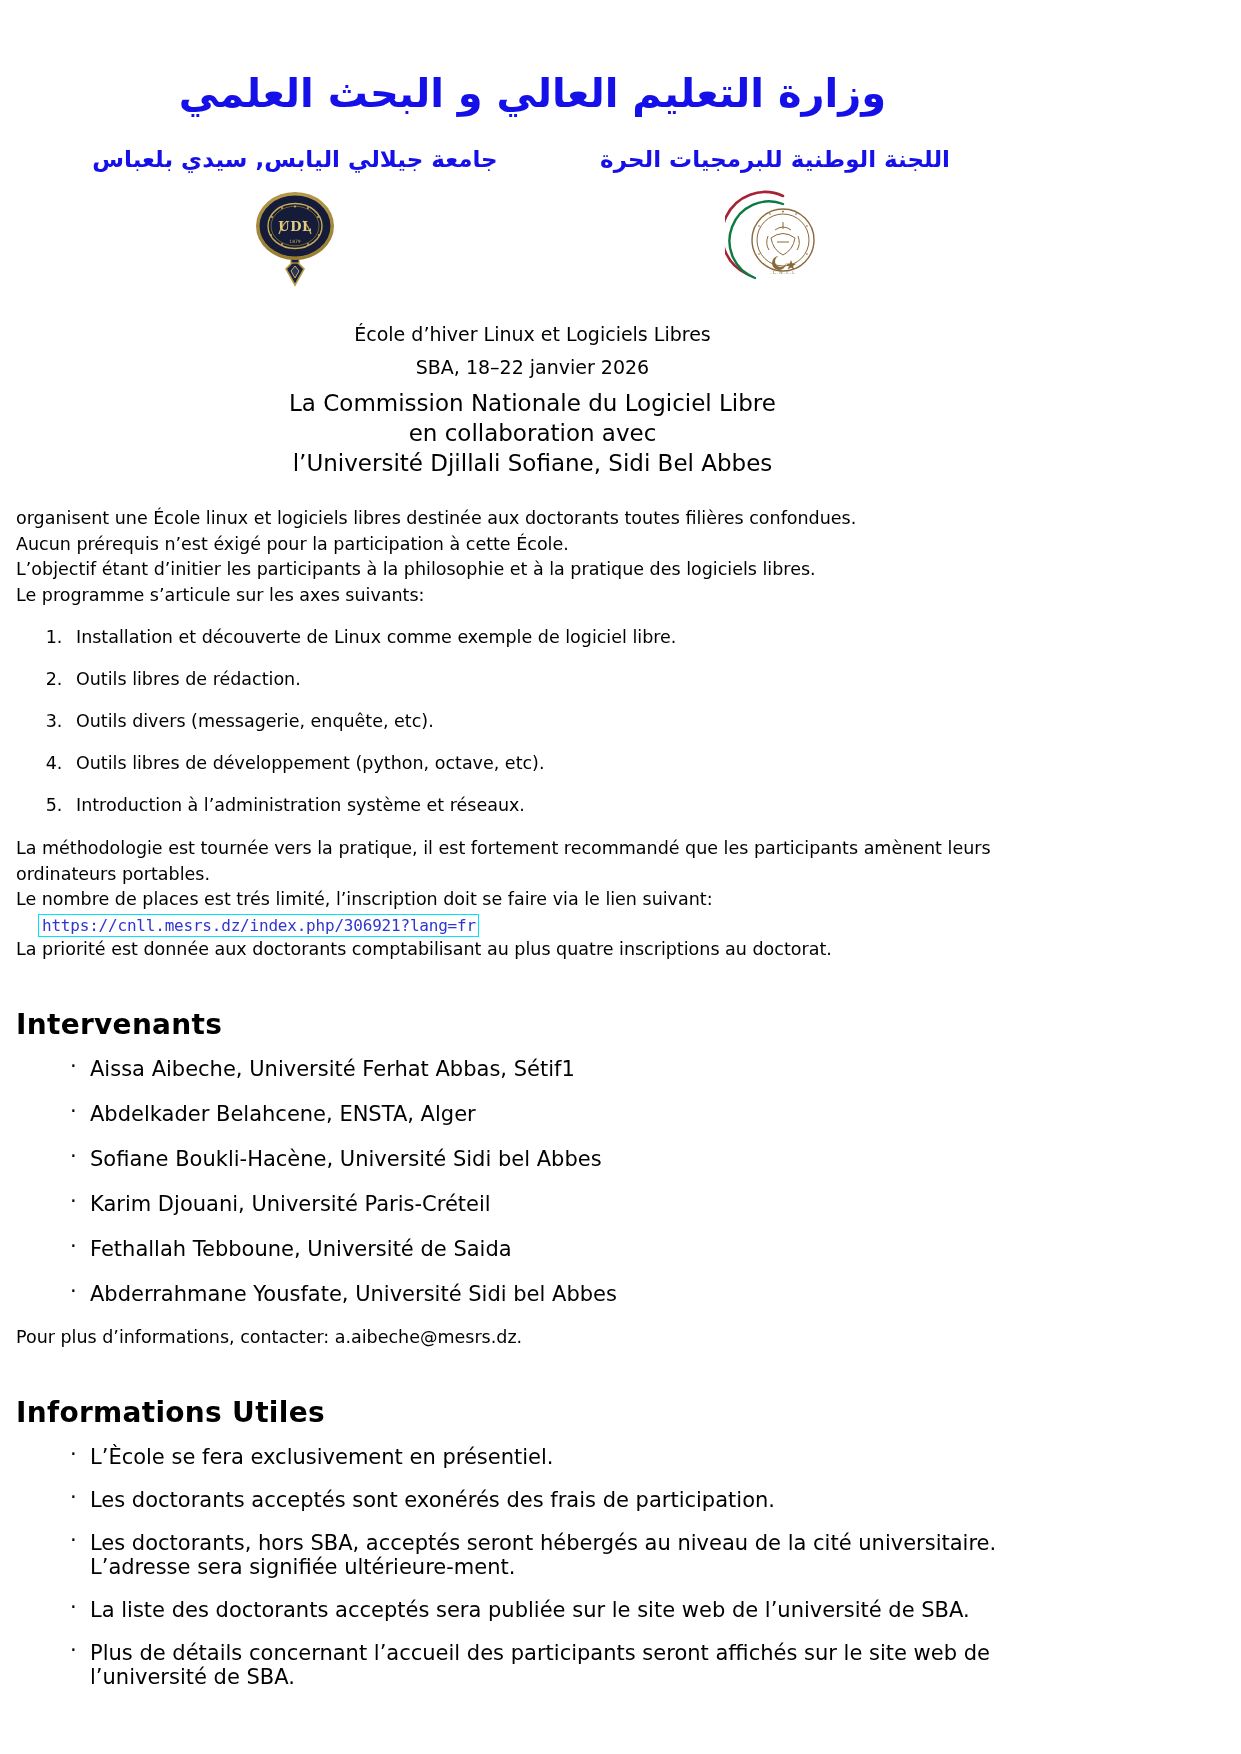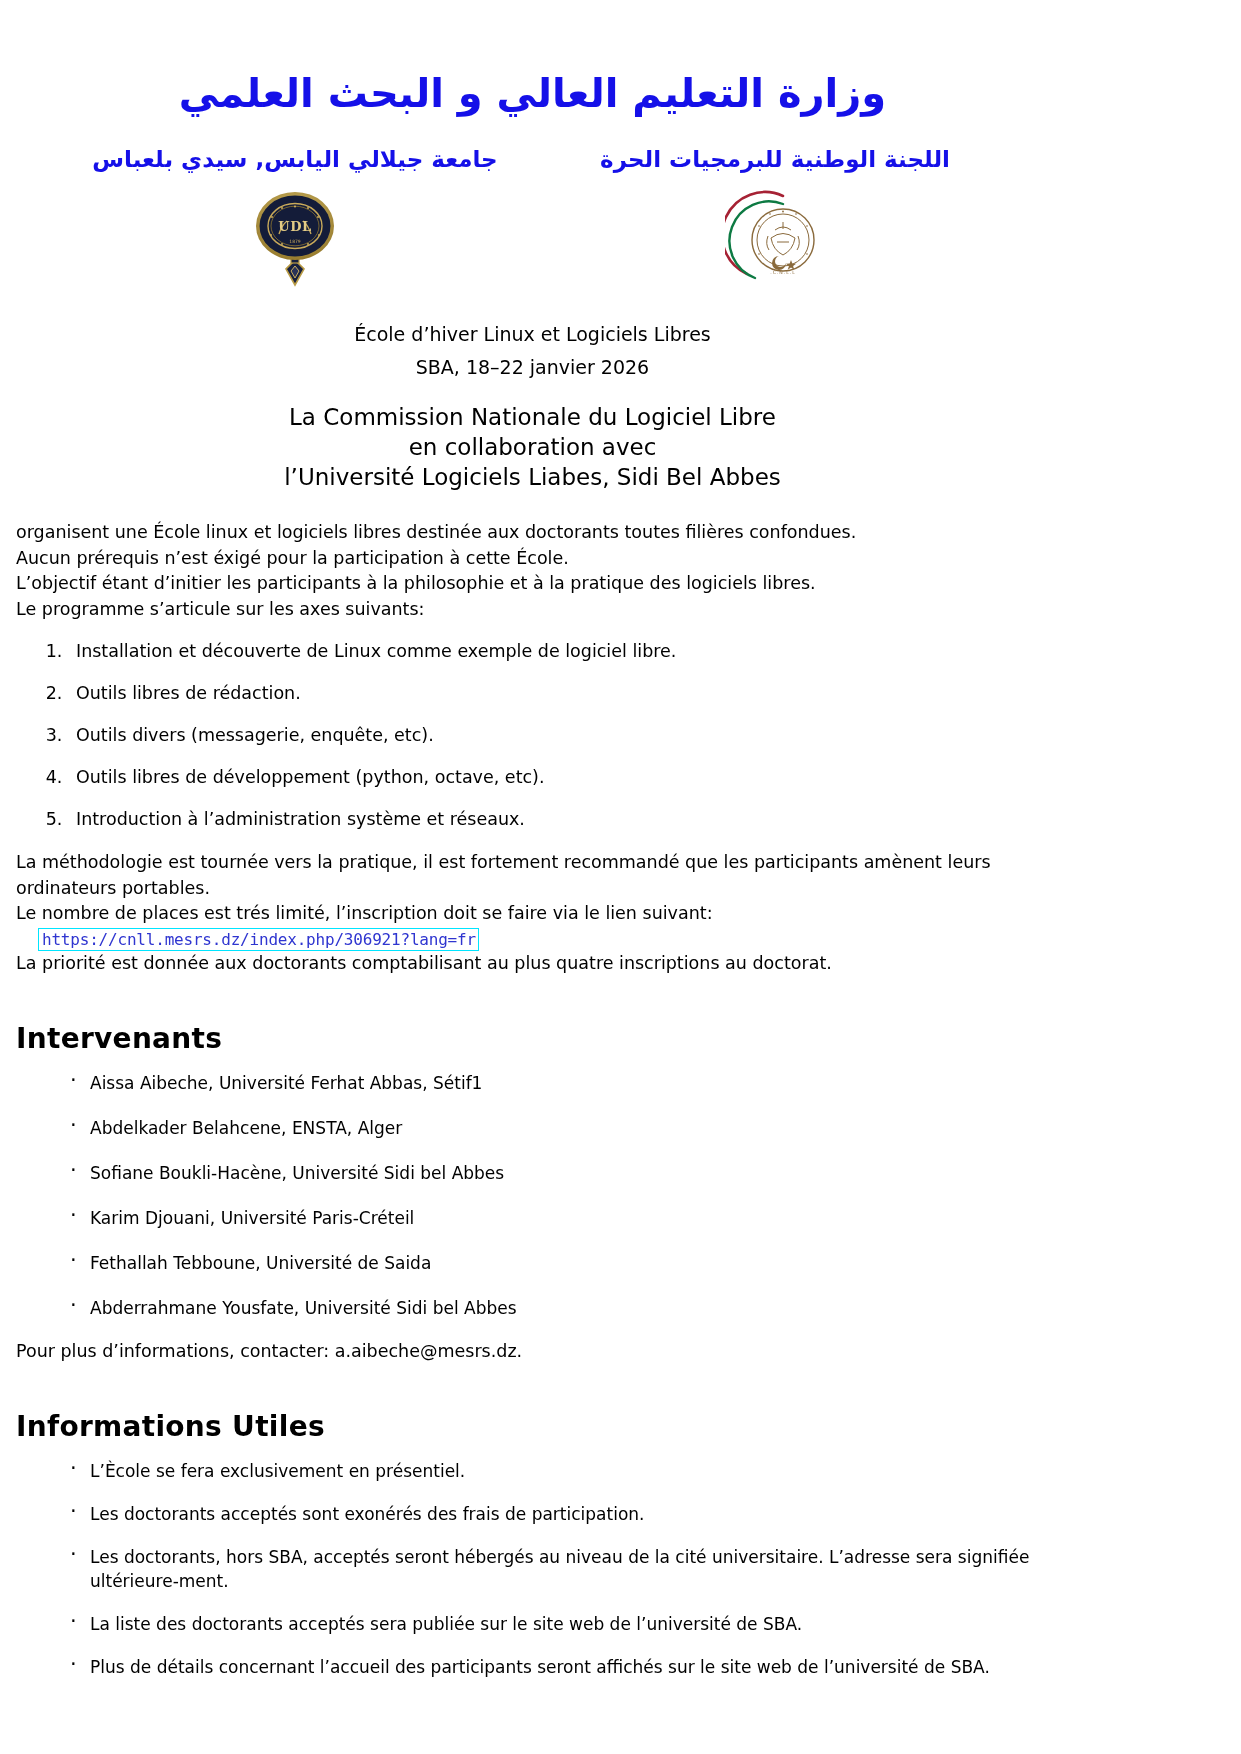--- a/index.html
+++ b/index.html
@@ -66,21 +66,21 @@
   }
   .t-line {
     font-size: 19px;
     line-height: 33px;
     color: #000;
   }
   .t-big {
     font-size: 23px;
     line-height: 30px;
     color: #000;
-    margin-top: 18px;
+    margin-top: 4px;
   }
 
   
   .body-wrap {
     padding: 0 25px 0 16px;
     margin-top: 28px;
   }
   .para-line {
     font-size: 17.5px;
     line-height: 25.5px;
@@ -117,21 +117,21 @@
     font-weight: 700;
     margin: 46px 0 6px 0;
     padding: 0;
     letter-spacing: 0.3px;
   }
 
   ul.dots {
     list-style: none;
     margin: 16px 0 0 0;
     padding-left: 52px;
-    font-size: 17px;
+    font-size: 21px;
   }
   ul.dots li {
     position: relative;
     margin: 0 0 21px 0;
     padding-left: 22px;
     line-height: 24px;
   }
   ul.dots li::before {
     content: "\00B7";
     position: absolute;
@@ -239,21 +239,21 @@
       </div>
     </div>
 
   </div>
 
   <div class="title-block">
     <div class="t-line">École d’hiver Linux et Logiciels Libres</div>
     <div class="t-line">SBA, 18–22 janvier 2026</div>
     <div class="t-big">La Commission Nationale du Logiciel Libre</div>
     <div class="t-big" style="margin-top:0">en collaboration avec</div>
-    <div class="t-big" style="margin-top:0">l’Université Logiciels Liabes, Sidi Bel Abbes</div>
+    <div class="t-big" style="margin-top:0">l’Université Djillali Sofiane, Sidi Bel Abbes</div>
   </div>
 
   <div class="body-wrap">
 
     <div class="para-line">organisent une École linux et logiciels libres destinée aux doctorants toutes filières confondues.</div>
     <div class="para-line">Aucun prérequis n’est éxigé pour la participation à cette École.</div>
     <div class="para-line">L’objectif étant d’initier les participants à la philosophie et à la pratique des logiciels libres.</div>
     <div class="para-line">Le programme s’articule sur les axes suivants:</div>
 
     <ol class="axes">

